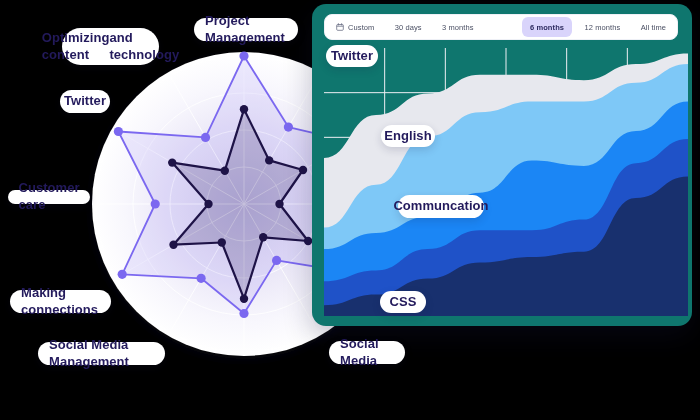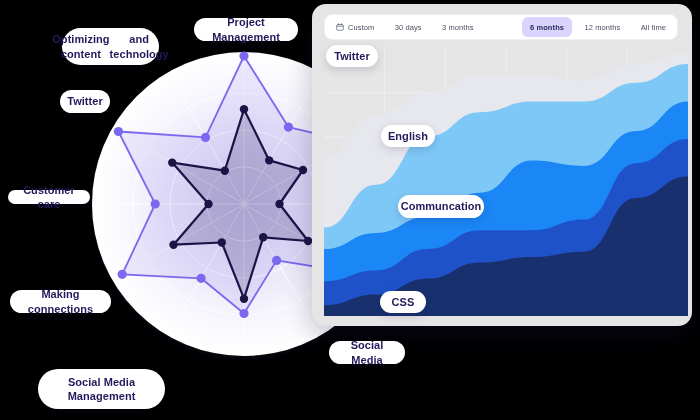--- a/index.html
+++ b/index.html
@@ -7,21 +7,21 @@
     width:700px;height:420px;overflow:hidden;
     background:#000000;
     font-family:"Liberation Sans", sans-serif;
     position:relative;
   }
   #stage{position:absolute;inset:0;width:700px;height:420px;}
 
   
   .card{
     position:absolute;left:312px;top:4px;width:380px;height:322px;
-    background:#e5e5e5;border-radius:14px;
+    background:#0f766e;border-radius:14px;
     box-shadow:0 10px 28px rgba(20,20,60,.28);
     overflow:hidden;
   }
   .toolbar{
     position:absolute;left:12px;top:10px;width:354px;height:26px;
     background:#ffffff;border:1px solid #eef0f6;border-radius:8px;
     display:flex;align-items:center;box-sizing:border-box;padding:0 3px;
   }
   .tbtn{
     flex:0 0 auto;height:20px;border-radius:6px;
@@ -34,22 +34,22 @@
 
   .plot{position:absolute;left:12px;top:44px;width:364px;height:268px;overflow:hidden;}
   .plot svg{display:block;}
 
   
   .radarwrap{position:absolute;left:84px;top:44px;width:320px;height:320px;}
 
   
   .pill{
     position:absolute;background:#ffffff;border-radius:40px;
-    color:#231a5c;font-weight:700;font-size:11px;letter-spacing:.05px;
-    display:flex;align-items:center;justify-content:center;text-align:center;
+    color:#231a5c;font-weight:700;font-size:13px;letter-spacing:.05px;
+    display:flex;align-items:center;justify-content:center;text-align:left;
     box-shadow:0 3px 9px rgba(25,25,70,.16);
     padding:0 11px;box-sizing:border-box;line-height:1.3;
   }
   .pill.two{flex-direction:row;}
 </style>
 </head>
 <body>
 
 <div id="stage">
 
@@ -189,21 +189,21 @@
   </div>
 
   <div class="pill" style="left:8px;top:190px;width:82px;height:14px;">
     <span>Customer care</span>
   </div>
 
   <div class="pill" style="left:10px;top:290px;width:101px;height:23px;">
     <span>Making connections</span>
   </div>
 
-  <div class="pill" style="left:38px;top:342px;width:127px;height:40px;margin-top:27px;">
+  <div class="pill" style="left:38px;top:342px;width:127px;height:23px;">
     <span>Social Media Management</span>
   </div>
 
 
   <div class="pill" style="left:329px;top:341px;width:76px;height:23px;">
     <span>Social Media</span>
   </div>
 
   <div class="pill" style="left:326px;top:45px;width:52px;height:22px;">
     <span>Twitter</span>

